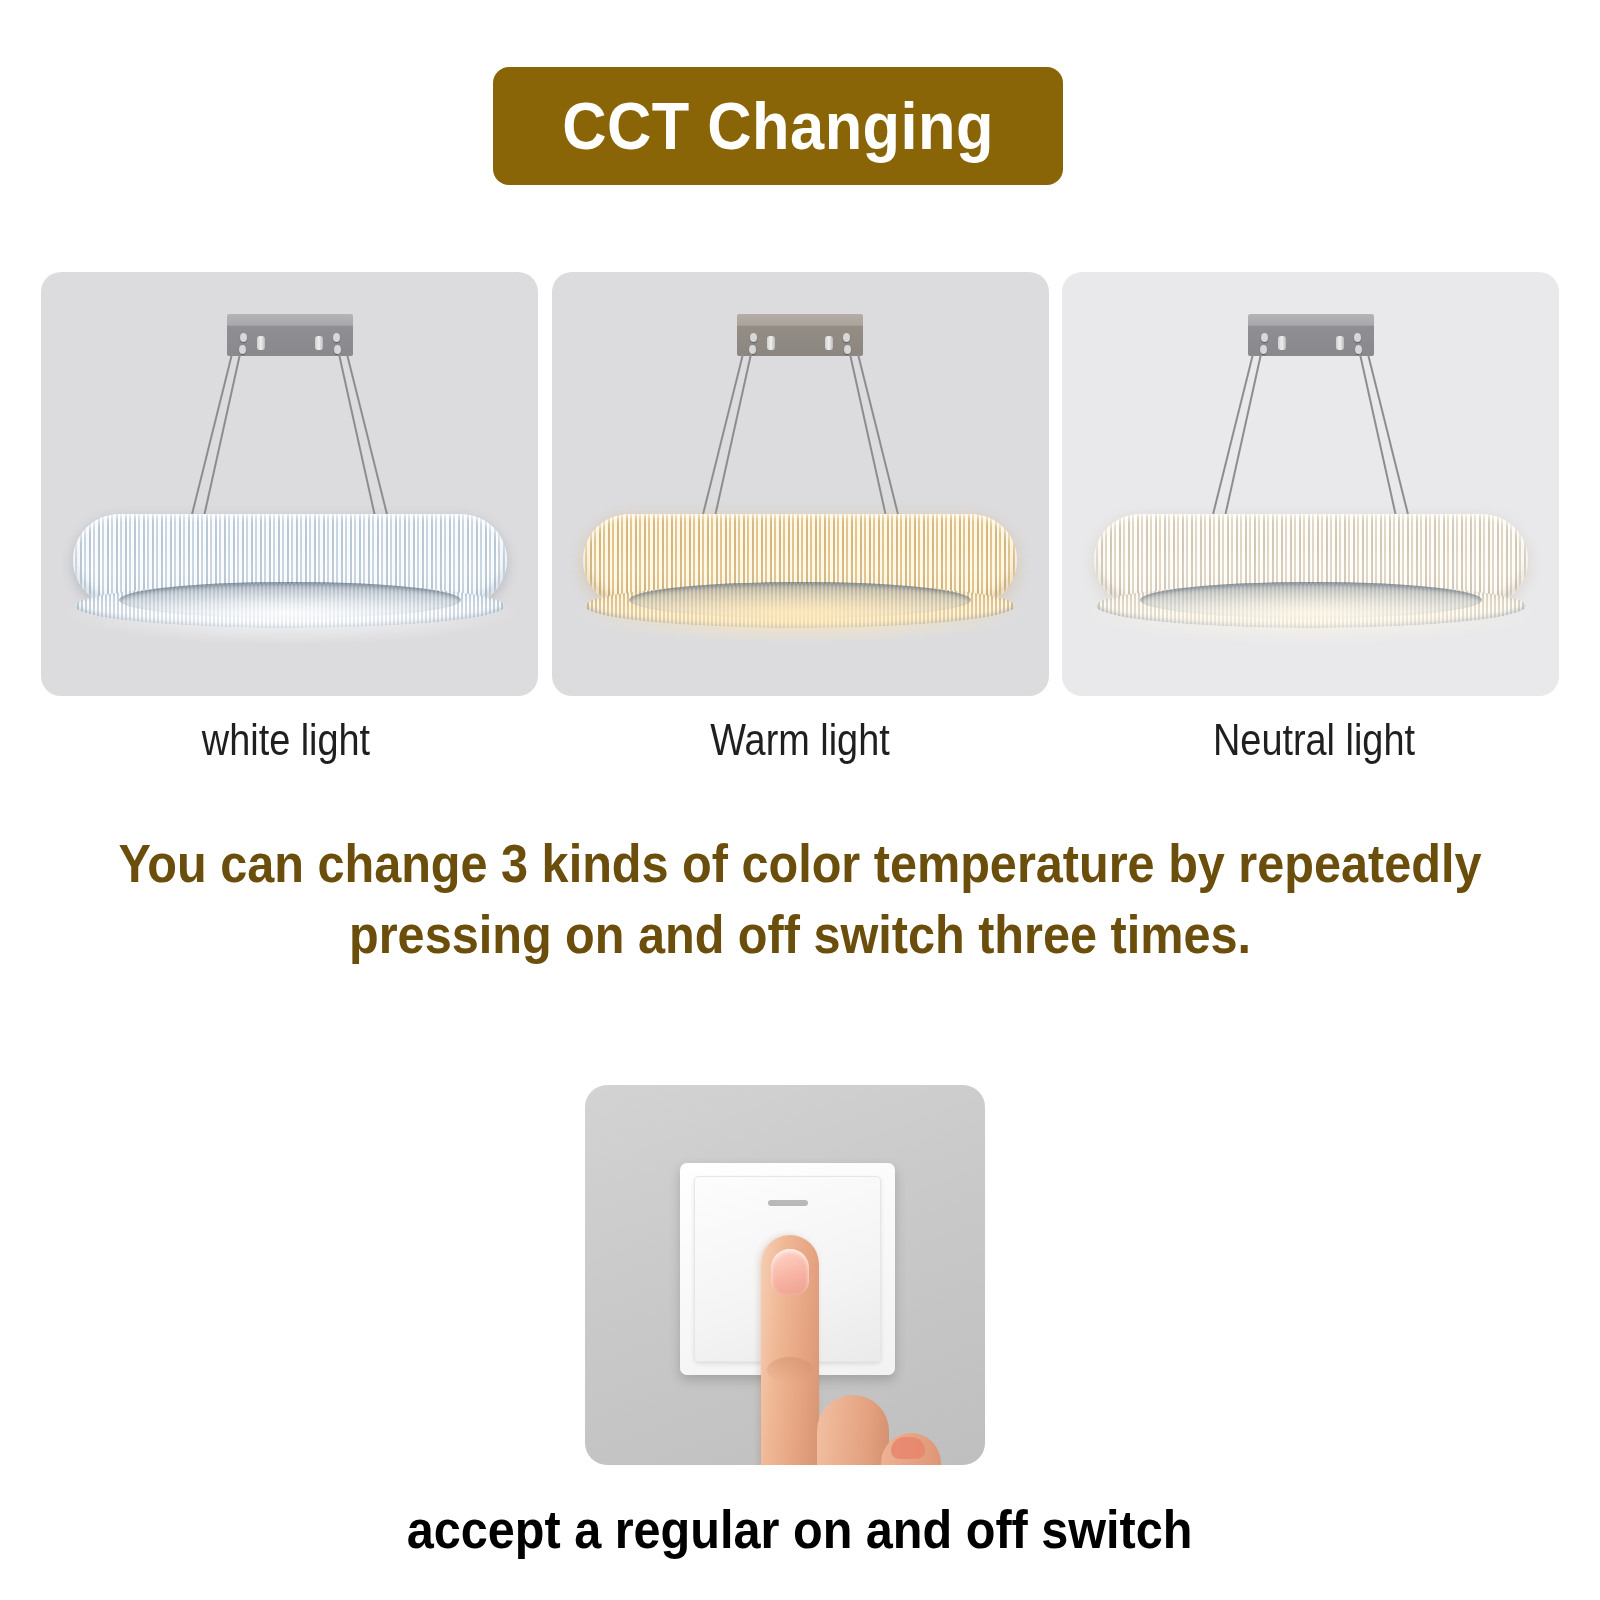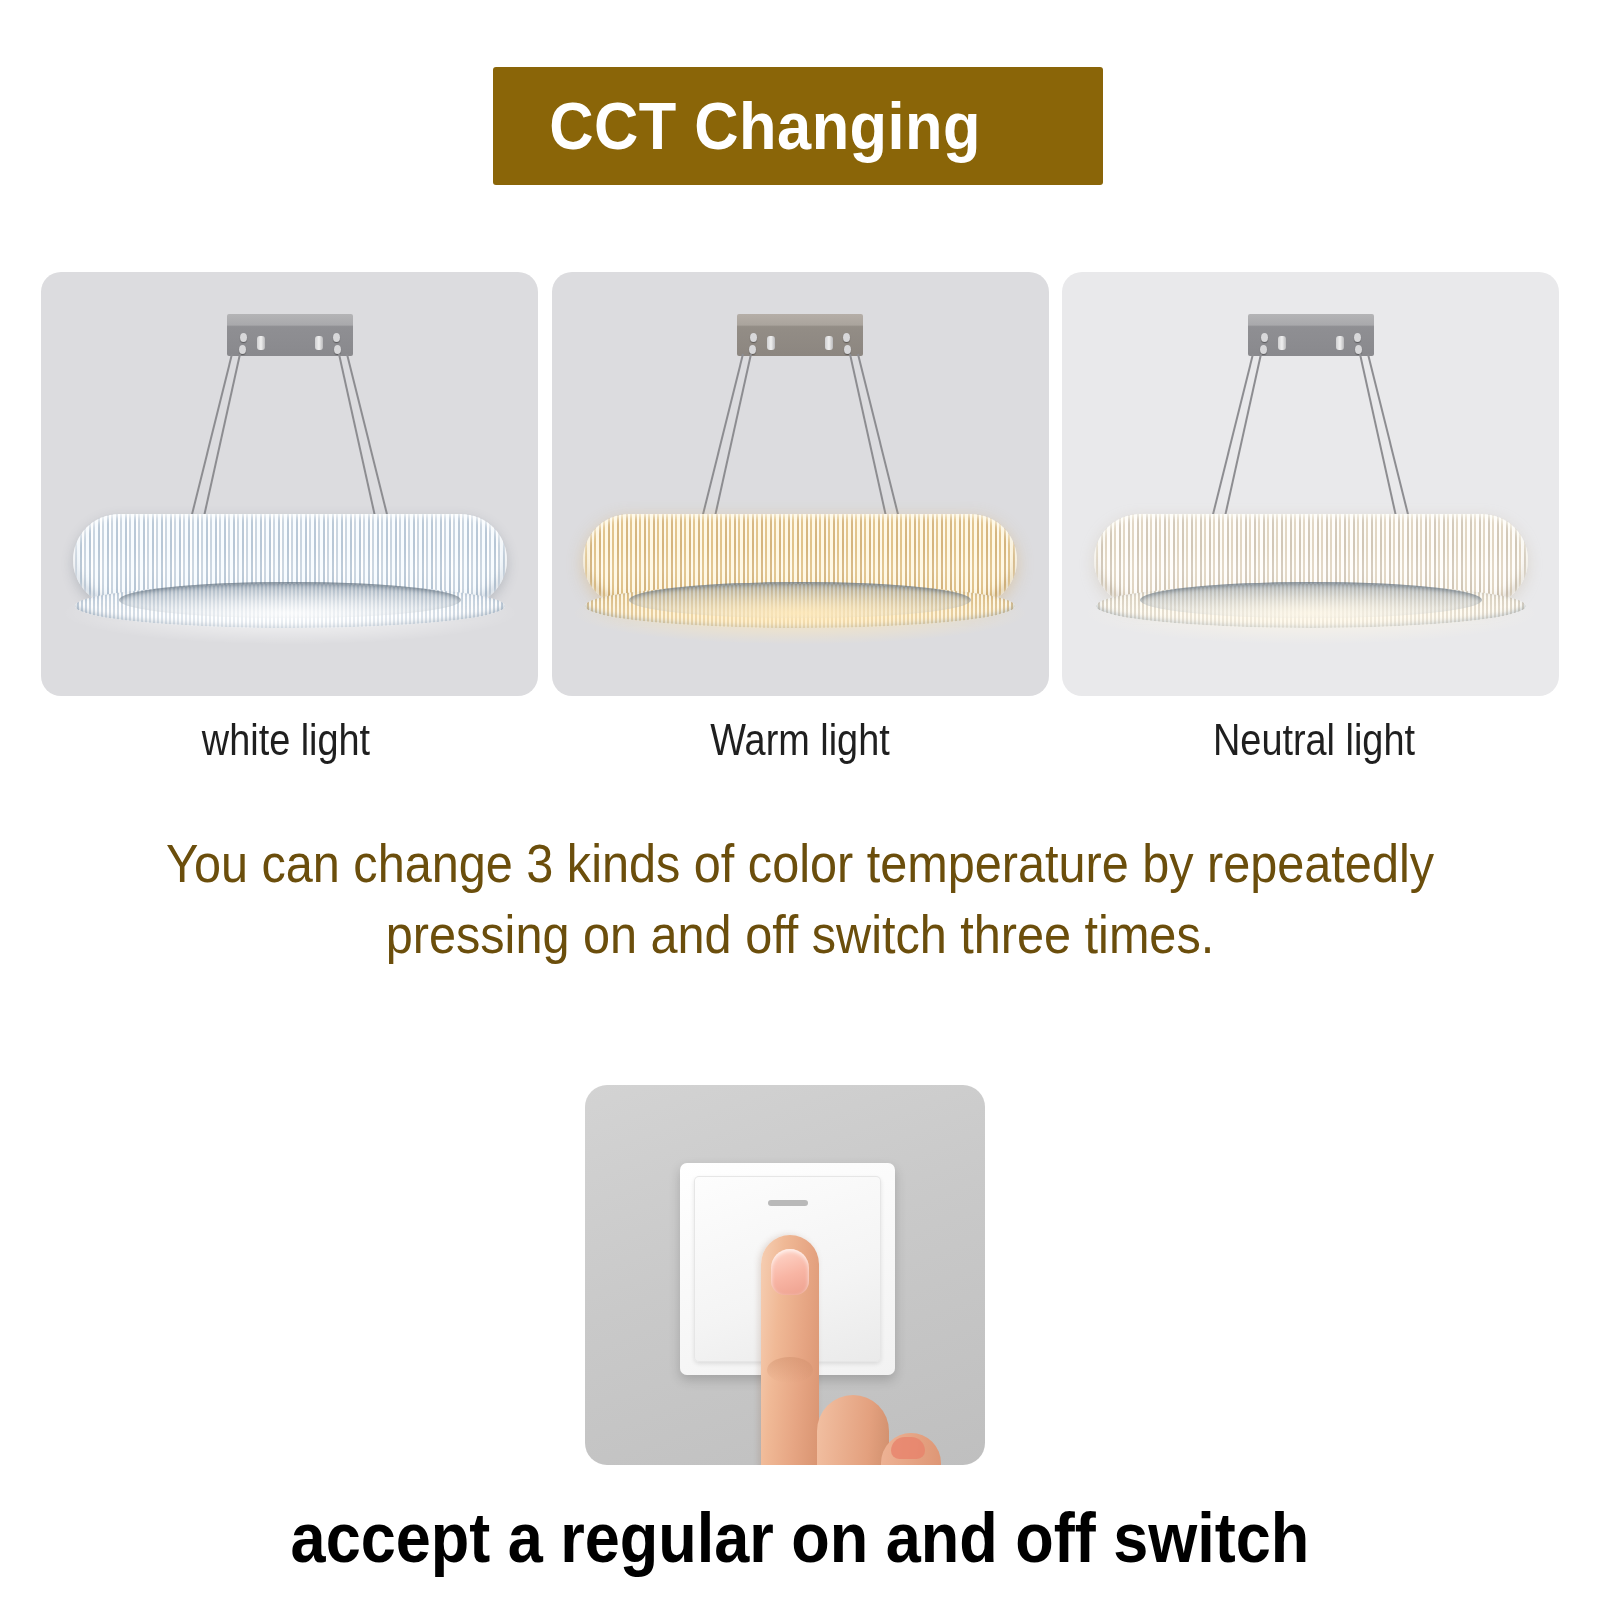--- a/index.html
+++ b/index.html
@@ -8,22 +8,22 @@
     background:#ffffff;
     font-family:"Liberation Sans", sans-serif;
     overflow:hidden;
     position:relative;
   }
   .page{position:relative;width:1600px;height:1600px;}
 
   
   .banner{
     position:absolute;left:493px;top:67px;width:570px;height:118px;
-    background:#8a6508;border-radius:3px;
-    display:flex;align-items:center;justify-content:flex-start;padding-left:40px;
+    background:#8a6508;border-radius:16px;
+    display:flex;align-items:center;justify-content:center;
   }
   .banner-text{
     color:#ffffff;font-size:66px;font-weight:bold;letter-spacing:0.5px;
     font-family:"Liberation Sans", sans-serif;
     transform:scaleX(0.93);
     line-height:1;
   }
 
   
   .panels{position:absolute;left:41px;top:272px;width:1518px;height:424px;
@@ -161,21 +161,21 @@
     color:#1f1f1f;font-size:44px;font-weight:normal;
     transform:scaleX(0.86);
     font-family:"Liberation Sans", sans-serif;
     line-height:1.25;
   }
 
   
   .desc{
     position:absolute;left:40px;top:828px;width:1520px;
     text-align:center;color:#6b4e0c;
-    font-size:54px;font-weight:normal;line-height:1.32;
+    font-size:54px;font-weight:bold;line-height:1.32;
     font-family:"Liberation Sans", sans-serif;
   }
   .desc .line{display:block;transform:scaleX(0.9);}
 
   
   .switch-photo{
     position:absolute;left:585px;top:1085px;width:400px;height:380px;
     background:linear-gradient(160deg,#d3d3d3 0%,#c9c9c9 45%,#bfbfbf 100%);
     border-radius:22px;overflow:hidden;
   }
@@ -222,21 +222,21 @@
     background:linear-gradient(95deg,#eeb395,#dd9574);
   }
   .finger3:after{
     content:"";position:absolute;left:10px;top:4px;width:34px;height:22px;
     border-radius:17px 17px 10px 10px;background:#e8806a;opacity:.75;
   }
 
   
   .bottom-caption{
     position:absolute;left:0;top:1498px;width:1600px;text-align:center;
-    color:#000000;font-size:70px;font-weight:bold;
+    color:#000000;font-size:54px;font-weight:bold;
     font-family:"Liberation Sans", sans-serif;
   }
   .bottom-caption span{display:inline-block;transform:scaleX(0.9);}
 </style>
 </head>
 <body>
 
 <div class="page">
 
   <div class="banner">

